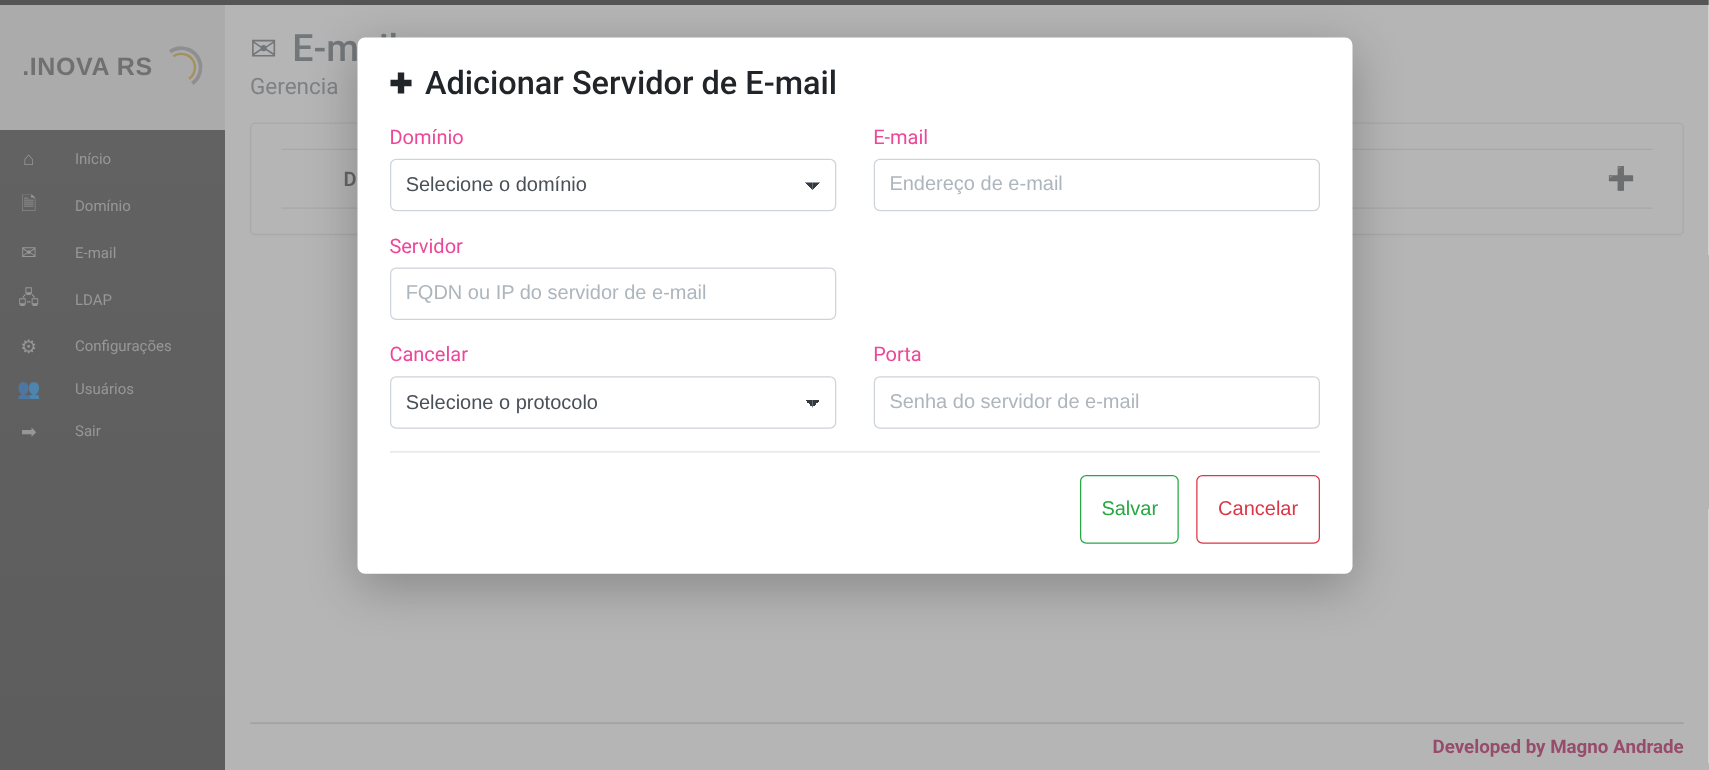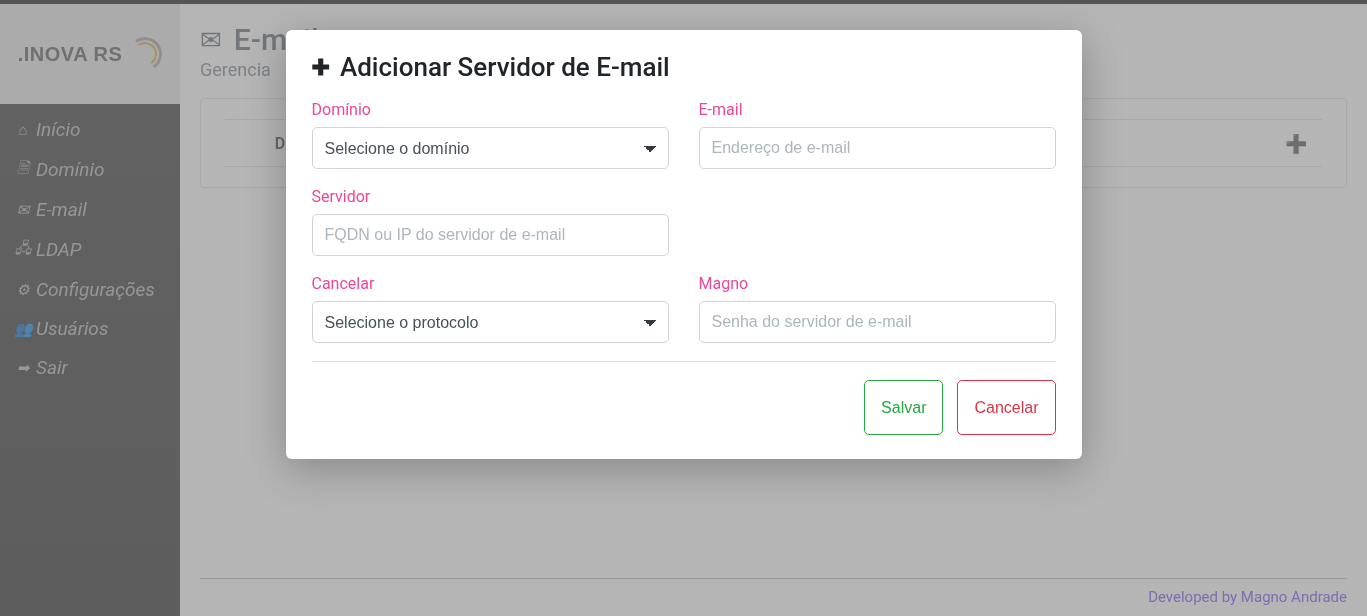--- a/index.html
+++ b/index.html
@@ -44,23 +44,23 @@
   }
   .logo-arc::after{
     content:""; position:absolute; inset:5px;
     border:2px solid #d8b040; border-radius:50%;
     border-left-color:transparent; border-bottom-color:transparent;
     transform:rotate(10deg);
   }
 
   .sidebar-nav { padding-top:6px; display:flex; flex-direction:column; }
   .nav-item {
-    display:flex; align-items:center; gap:4px;
-    padding:8px 14px; color:#bcbcbc; font-size:19px;
-    text-decoration:none; cursor:pointer;font-style:italic;
+    display:flex; align-items:center; gap:28px;
+    padding:8px 14px; color:#bcbcbc; font-size:12px;
+    text-decoration:none; cursor:pointer;
   }
   .nav-item .ico { width:18px; text-align:center; font-size:15px; flex:none; }
 
   
   .main {
     position:absolute; left:180px; right:0; top:4px; bottom:0;
     background:#fff;
     padding: 18px 20px 0 20px;
     display:flex; flex-direction:column;
   }
@@ -88,21 +88,21 @@
   .col-d { width:110px; text-align:center; }
   .col-add { width:50px; text-align:center; margin-left:auto; }
   .add-plus { color:#28a745; font-size:18px; cursor:pointer; }
 
   
   .footer {
     position:absolute; bottom:10px; left:200px; right:20px;
     border-top:1px solid #c6c6c6;
     padding-top:8px; text-align:right;
   }
-  .footer a { color:#8b5cf6; text-decoration:none; font-size:15px; }
+  .footer a { color:#be185d; text-decoration:none; font-size:15px;font-weight:bold; }
 
   
   .modal-backdrop {
     position:absolute; inset:0; background:rgba(120,120,120,0.55);
     z-index:20;
   }
   .modal {
     position:absolute; z-index:30;
     top:30px; left:50%; transform:translateX(-50%);
     width:796px; background:#fff; border-radius:6px;
@@ -248,21 +248,21 @@
     </div>
 
     <div class="form-row">
       <div class="form-group">
         <label class="form-label">Cancelar</label>
         <select class="form-select">
           <option>Selecione o protocolo</option>
         </select>
       </div>
       <div class="form-group">
-        <label class="form-label">Magno</label>
+        <label class="form-label">Porta</label>
         <input class="form-control" type="password" placeholder="Senha do servidor de e-mail" style="">
       </div>
     </div>
 
     <hr class="modal-divider">
 
     <div class="modal-footer">
       <button class="btn btn-outline-success">Salvar</button>
       <button class="btn btn-outline-danger">Cancelar</button>
     </div>

